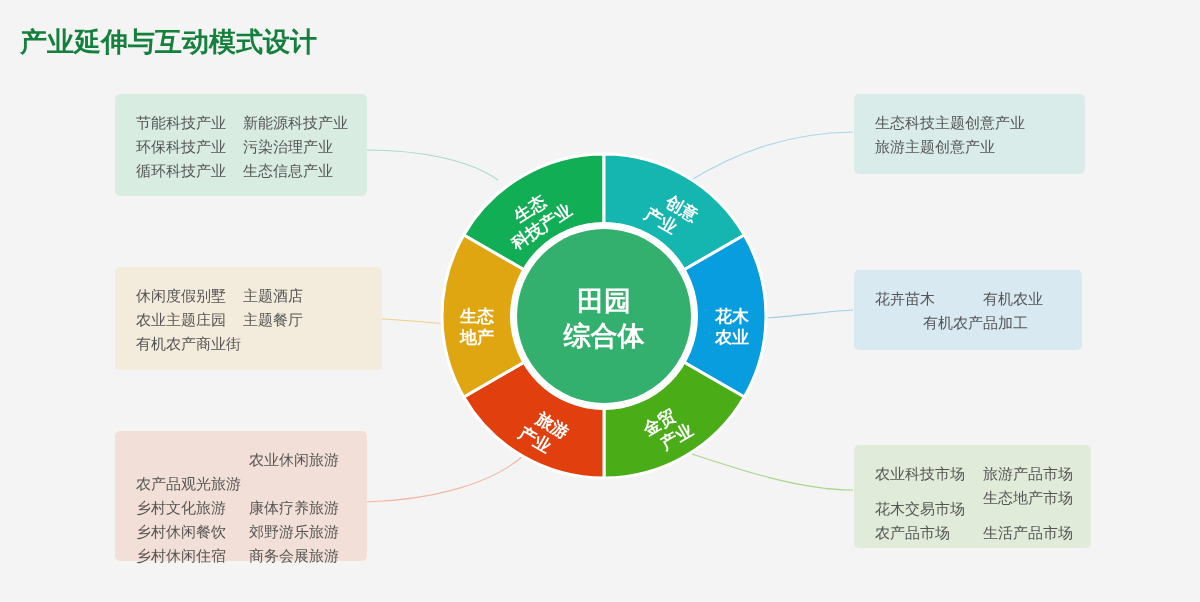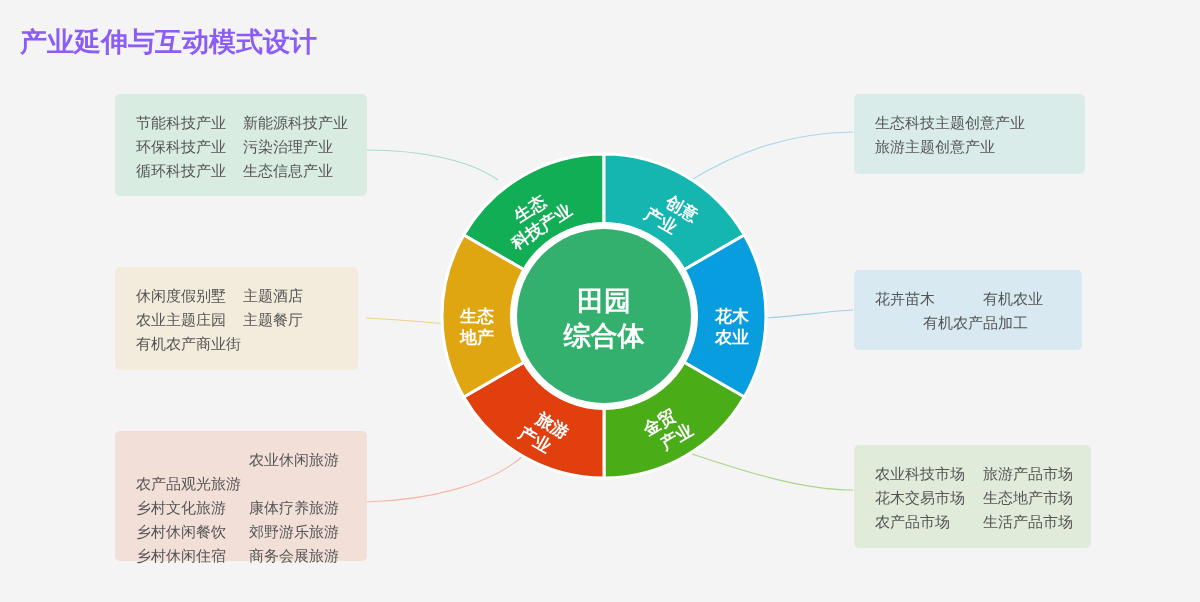--- a/index.html
+++ b/index.html
@@ -1,21 +1,21 @@
 <!DOCTYPE html>
 <html><head>
 <meta charset="utf-8">
 <style>
   html, body { margin:0; padding:0; }
   body {
     width:1200px; height:602px; background:#f4f4f4; position:relative; overflow:hidden;
     font-family: "DejaVu Sans", "Liberation Sans", sans-serif;
   }
   .title {
-    position:absolute; left:20px; top:24px; font-size:27px; font-weight:bold; color:#8b5cf6;
+    position:absolute; left:20px; top:24px; font-size:27px; font-weight:bold; color:#15803d;
     letter-spacing:0px;
   }
   .box {
     position:absolute; border-radius:5px; box-sizing:border-box; padding:17px 0 0 21px;
     font-size:15px; color:#555; line-height:24px;
   }
   .box .row { display:flex; white-space:nowrap; }
   .box .cell { display:inline-block; }
   svg.diagram { position:absolute; left:0; top:0; }
   .seg-label { font-weight:bold; fill:#fff; font-size:17px; }
@@ -82,21 +82,21 @@
     </div>
     <div class="row">
       <span class="cell" style="width: 107px;">环保科技产业</span>
       <span class="cell" style="width: auto;">污染治理产业</span>
     </div>
     <div class="row">
       <span class="cell" style="width: 107px;">循环科技产业</span>
       <span class="cell" style="width: auto;">生态信息产业</span>
     </div>
   </div>
-<div class="box" id="box-real" style="left: 115px; top: 267px; width: 243px; height: 103px; background: rgb(243, 236, 220);">
+<div class="box" id="box-real" style="left: 115px; top: 267px; width: 267px; height: 103px; background: rgb(243, 236, 220);">
     <div class="row">
       <span class="cell" style="width: 107px;">休闲度假别墅</span>
       <span class="cell" style="width: auto;">主题酒店</span>
     </div>
     <div class="row">
       <span class="cell" style="width: 107px;">农业主题庄园</span>
       <span class="cell" style="width: auto;">主题餐厅</span>
     </div>
     <div class="row">
       <span class="cell" style="width: auto;">有机农产商业街</span>
@@ -136,20 +136,20 @@
     <div class="row">
       <span class="cell" style="width: auto; margin-left: 48px;">有机农产品加工</span>
     </div>
   </div>
 <div class="box" id="box-trade" style="left: 854px; top: 445px; width: 237px; height: 103px; background: rgb(224, 235, 218);">
     <div class="row">
       <span class="cell" style="width: 108px;">农业科技市场</span>
       <span class="cell" style="width: auto;">旅游产品市场</span>
     </div>
     <div class="row">
-      <span class="cell" style="width: 108px;">花木交易市场</span>
+      <span class="cell" style="width: 108px; margin-top: 11px;">花木交易市场</span>
       <span class="cell" style="width: auto;">生态地产市场</span>
     </div>
     <div class="row">
       <span class="cell" style="width: 108px; font-family: Liberation Serif, serif;">农产品市场</span>
       <span class="cell" style="width: auto;">生活产品市场</span>
     </div>
   </div>
 
 </body></html>

